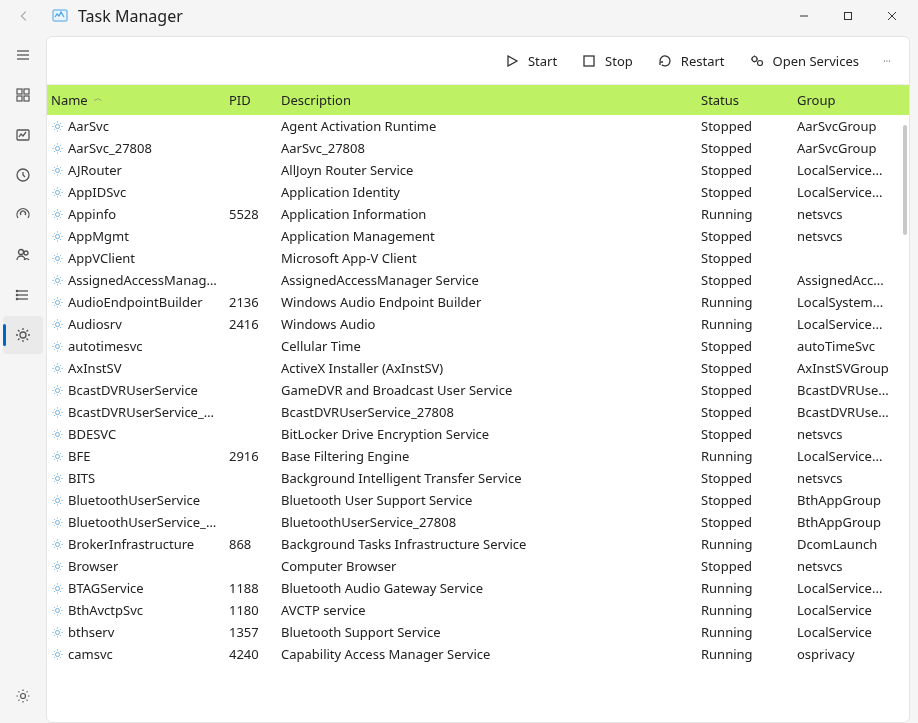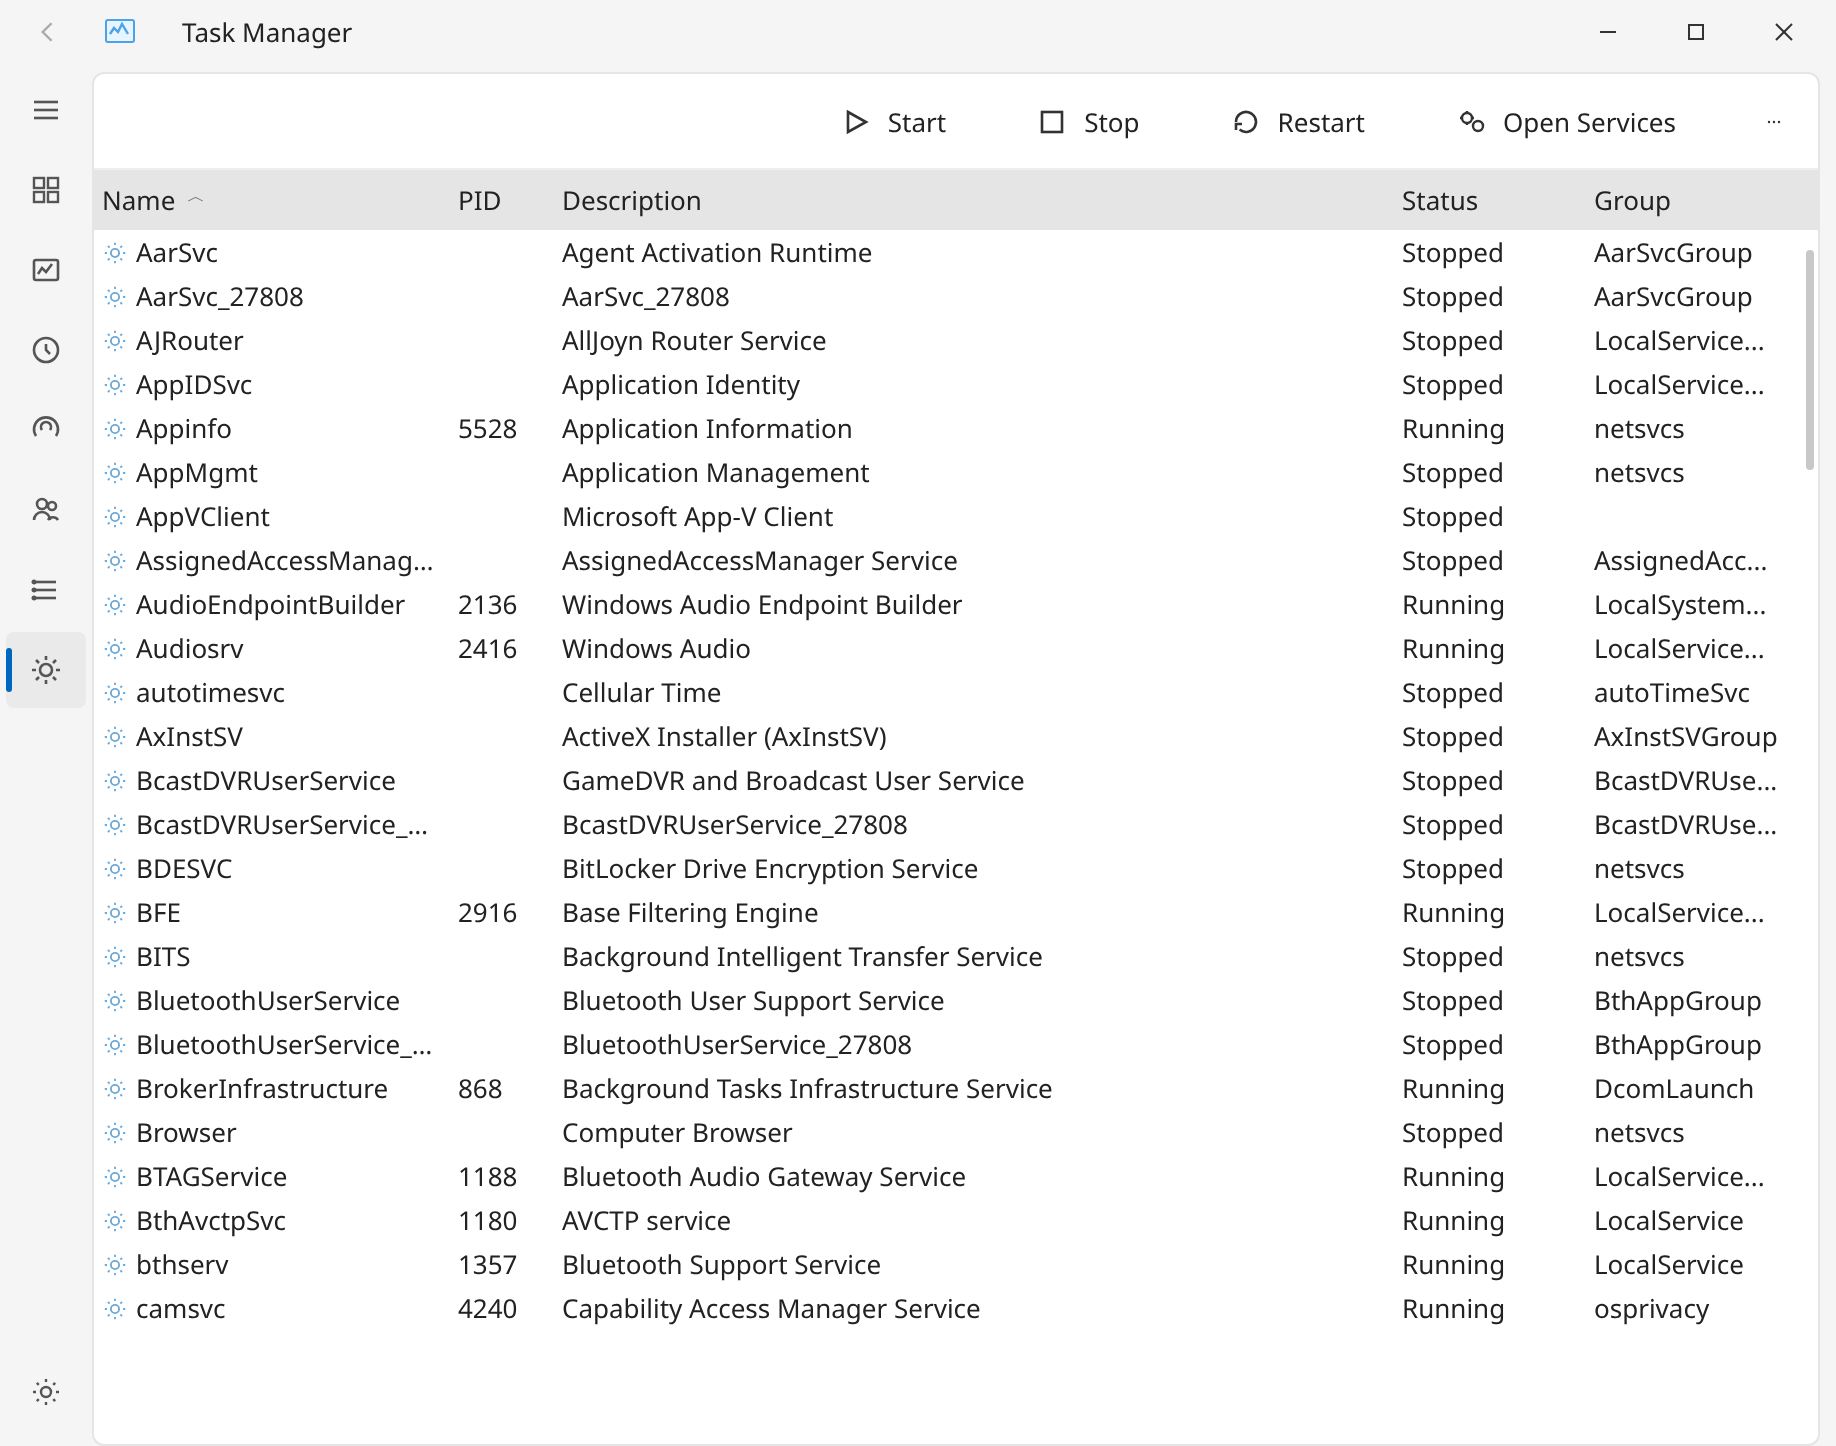--- a/index.html
+++ b/index.html
@@ -3,46 +3,46 @@
 <meta charset="utf-8">
 <style>
   * { box-sizing: border-box; margin: 0; padding: 0; font-family: "Segoe UI", system-ui, sans-serif; }
   body { width: 918px; height: 723px; background: #f3f3f3; overflow: hidden; }
   .window { width: 100%; height: 100%; display: flex; flex-direction: column; background: #f5f5f5; }
 
   
   .titlebar { height: 32px; display: flex; align-items: center; padding: 0 4px; }
   .titlebar .back { width: 28px; height: 28px; display:flex; align-items:center; justify-content:center; color:#999; margin-left:6px; }
   .titlebar .appicon { width: 20px; height: 20px; margin: 0 8px 0 12px; display:flex; align-items:center; justify-content:center; }
-  .titlebar .title { font-size: 13px; color: #222; margin-left: 13px; }
+  .titlebar .title { font-size: 16px; color: #222; }
   .titlebar .spacer { flex: 1; }
   .winbtn { width: 44px; height: 30px; display:flex; align-items:center; justify-content:center; color:#333; }
   .winbtn svg { width:10px; height:10px; }
 
   
   .body { flex:1; display:flex; min-height:0; }
 
   .sidebar { width: 46px; display:flex; flex-direction:column; padding-top:4px; align-items:center; gap:2px; background:#f5f5f5; }
   .side-item { width:40px; height:38px; display:flex; align-items:center; justify-content:center; color:#555; border-radius:4px; position:relative; }
   .side-item.active { background:#eaeaea; }
   .side-item.active::before { content:""; position:absolute; left:0; top:8px; bottom:8px; width:3px; background:#0067c0; border-radius:2px; }
   .side-spacer { flex:1; }
 
   .main { flex:1; display:flex; flex-direction:column; min-width:0; padding:4px 8px 0 0; }
 
   .card { background:#fff; border:1px solid #e5e5e5; border-radius:6px; display:flex; flex-direction:column; flex:1; min-height:0; overflow:hidden; }
 
-  .toolbar { height:48px; display:flex; align-items:center; justify-content:flex-end; gap:21px; padding:0 6px; border-bottom:1px solid #eee; }
+  .toolbar { height:48px; display:flex; align-items:center; justify-content:flex-end; gap:0; padding:0 6px; border-bottom:1px solid #eee; }
   .tbtn { display:flex; align-items:center; gap:8px; padding:6px 12px; font-size:13px; color:#222; border-radius:4px; }
   .tbtn svg { width:16px; height:16px; }
   .tmore { width:32px; display:flex; justify-content:center; }
 
   .table-wrap { flex:1; overflow:hidden; position:relative; }
   table { width:100%; border-collapse:collapse; table-layout:fixed; }
-  thead th { text-align:left; font-weight:400; font-size:13px; color:#222; padding:6px 4px 6px 4px; position:sticky; top:0; background:#e5e5e5; }
+  thead th { text-align:left; font-weight:400; font-size:13px; color:#222; padding:6px 4px 6px 4px; position:sticky; top:0; background:#bef264; }
   thead th .sort { font-size:9px; color:#777; margin-left:6px; vertical-align:top;}
   tbody td { font-size:13px; color:#222; padding:2px 4px; white-space:nowrap; overflow:hidden; text-overflow:ellipsis; height:21px; }
   col.name { width:178px; }
   col.pid { width:52px; }
   col.desc { width:420px; }
   col.status { width:96px; }
   col.group { width:120px; }
   .svc-icon { display:inline-flex; vertical-align:-2px; margin-right:4px; }
   .svc-icon svg { width:13px; height:13px; }
   .scrollbar { position:absolute; right:2px; top:40px; width:4px; height:110px; background:#c8c8c8; border-radius:2px; }

